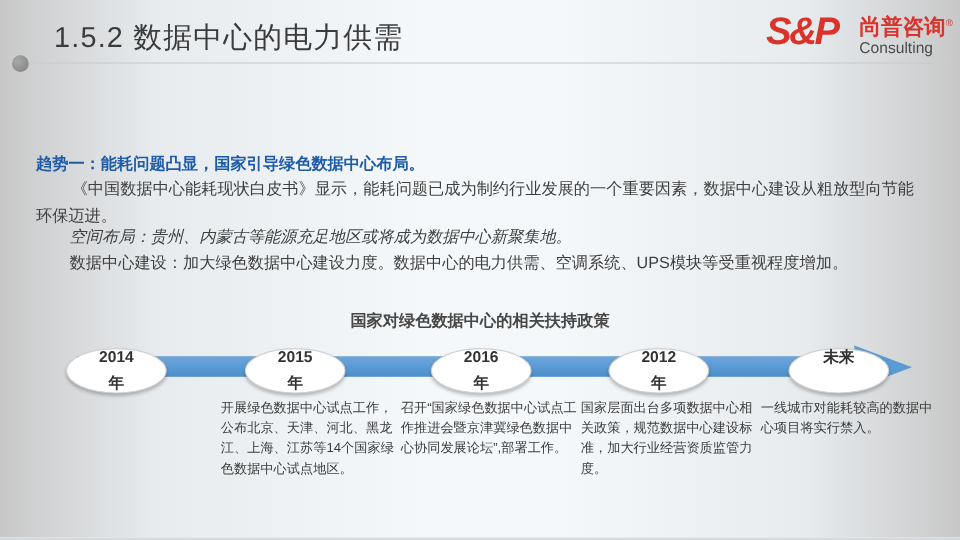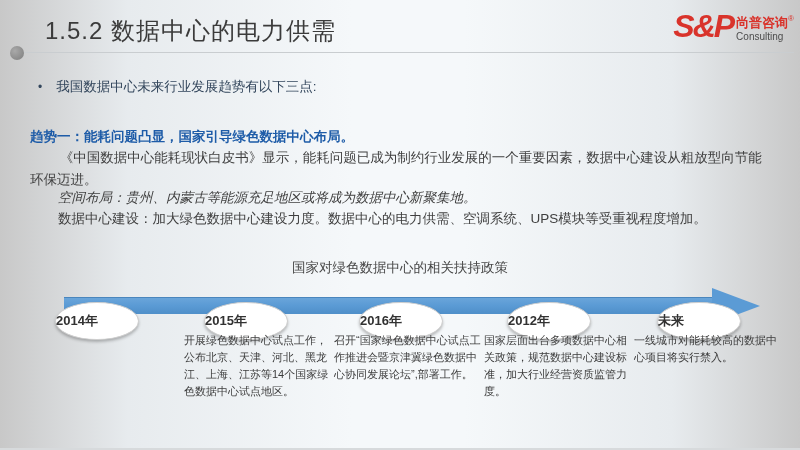--- a/index.html
+++ b/index.html
@@ -23,30 +23,30 @@
     position:absolute; left:10px; top:46px; width:14px; height:14px;
     border-radius:50%;
     background:radial-gradient(circle at 35% 35%, #a9a9a9, #7d7d7d);
   }
   .header-line{
     position:absolute; left:24px; top:52px; width:770px; height:1px;
     background:#c9cdd0;
   }
   .logo{
     position:absolute; right:6px; top:10px;
-    display:flex; align-items:flex-start; gap:3px;
+    display:flex; align-items:flex-start; gap:18px;
   }
   .logo-sp{
     font-size:32px; font-weight:bold; color:#d9332b;
     letter-spacing:-2px; line-height:1; font-style:italic;
   }
   .logo-right{ display:flex; flex-direction:column; line-height:1.1; padding-top:3px; }
-  .logo-cn{ font-size:13px; font-weight:bold; color:#d9332b; }
+  .logo-cn{ font-size:18px; font-weight:bold; color:#d9332b; }
   .logo-reg{ font-size:8px; vertical-align:super; color:#d9332b; }
-  .logo-en{ font-size:10px; color:#4c4c4c; }
+  .logo-en{ font-size:13px; color:#4c4c4c; }
   
   .bullet-line{
     position:absolute; left:38px; top:78px; width:720px;
     font-size:13.5px; color:#33465c;
   }
   .bullet-line .dot{ margin-right:14px; font-size:12px; }
   .trend-heading{
     position:absolute; left:30px; top:128px; width:740px;
     font-size:13.5px; font-weight:bold; color:#1e5ca8;
   }
@@ -57,39 +57,39 @@
   .para2{
     position:absolute; left:58px; top:189px; width:720px;
     font-size:13.5px; color:#3f3f3f;font-style:italic;
   }
   .para3{
     position:absolute; left:58px; top:210px; width:720px;
     font-size:13.5px; color:#3f3f3f;
   }
   .chart-title{
     position:absolute; left:0; top:259px; width:800px;
-    text-align:center; font-size:13.5px; color:#474747;
+    text-align:center; font-size:13.5px; color:#474747;font-weight:bold;
   }
   
   .tl-band{
     position:absolute; left:64px; top:297px; width:650px; height:17px;
     background:linear-gradient(to bottom,#6aa5da,#5b9bd5 45%,#4f8fc9);
     border-top:1px solid #4a86bd;
   }
   .tl-arrowhead{
     position:absolute; left:712px; top:288px; width:0; height:0;
     border-top:18px solid transparent;
     border-bottom:18px solid transparent;
     border-left:48px solid #5b9bd5;
   }
   .tl-ellipse{
-    position:absolute; top:302px; width:84px; height:38px;
+    position:absolute; top:290px; width:84px; height:38px;
     background:#ffffff; border:1px solid #cfcfcf; border-radius:50%;
     box-shadow:0 2px 3px rgba(0,0,0,0.25);
-    display:flex; flex-direction:row; align-items:center; justify-content:flex-start;
+    display:flex; flex-direction:column; align-items:center; justify-content:space-between;
     line-height:1.12;
   }
   .tl-ellipse .yr{ font-size:13px; font-weight:600; color:#323232; }
   .tl-ellipse .suffix{ font-size:13px; font-weight:600; color:#323232; }
   .tl-ellipse .suffix:empty{ display:none; }
   .tl-desc{
     position:absolute; top:332px;
     font-size:11px; line-height:1.55; color:#3c3c3c;
   }
   .d0{ left:20px;  width:152px; }
@@ -110,23 +110,20 @@
   <div class="logo">
     <span class="logo-sp">S&amp;P</span>
     <span class="logo-right">
       <span>
         <span class="logo-cn">尚普咨询</span><span class="logo-reg">®</span>
       </span>
       <span class="logo-en">Consulting</span>
     </span>
   </div>
 
-  <div class="bullet-line">
-    <span class="dot">•</span><span>我国数据中心未来行业发展趋势有以下三点:</span>
-  </div>
 
   <div class="trend-heading">趋势一：能耗问题凸显，国家引导绿色数据中心布局。</div>
   <div class="para1">《中国数据中心能耗现状白皮书》显示，能耗问题已成为制约行业发展的一个重要因素，数据中心建设从粗放型向节能环保迈进。</div>
   <div class="para2">空间布局：贵州、内蒙古等能源充足地区或将成为数据中心新聚集地。</div>
   <div class="para3">数据中心建设：加大绿色数据中心建设力度。数据中心的电力供需、空调系统、UPS模块等受重视程度增加。</div>
 
   <div class="chart-title">国家对绿色数据中心的相关扶持政策</div>
 
   <div class="tl-band"></div>
   <div class="tl-arrowhead"></div>

